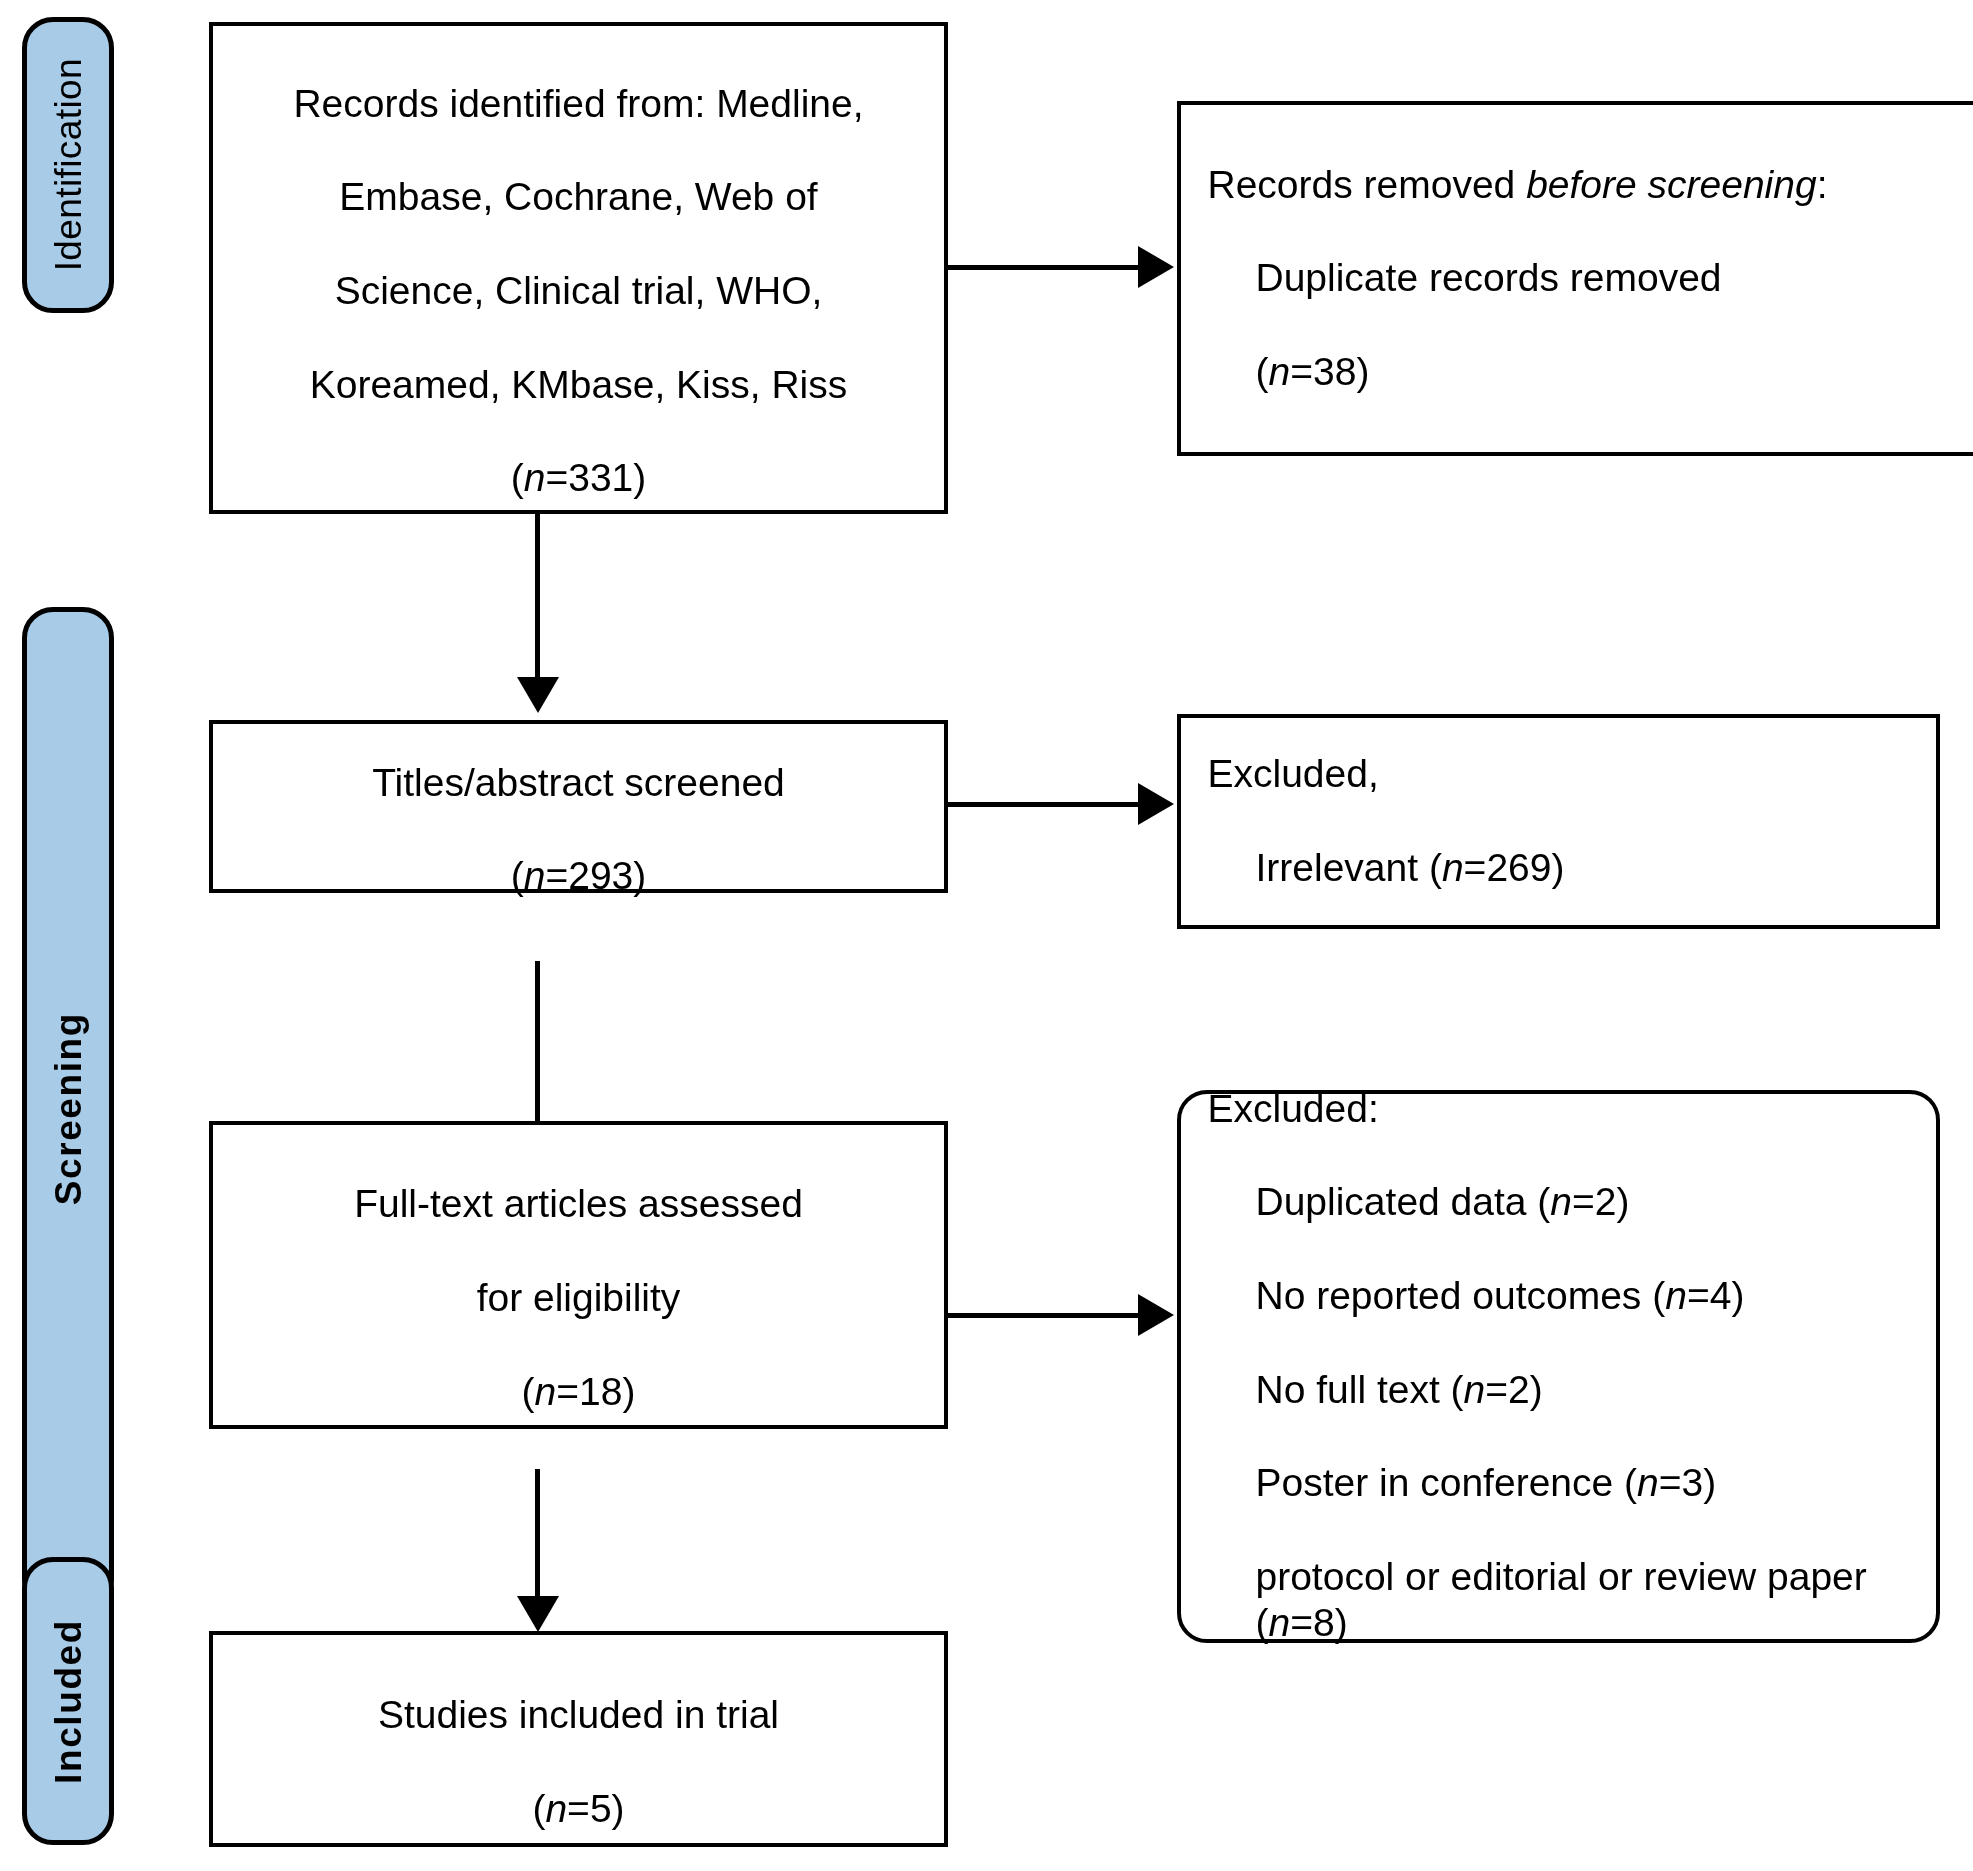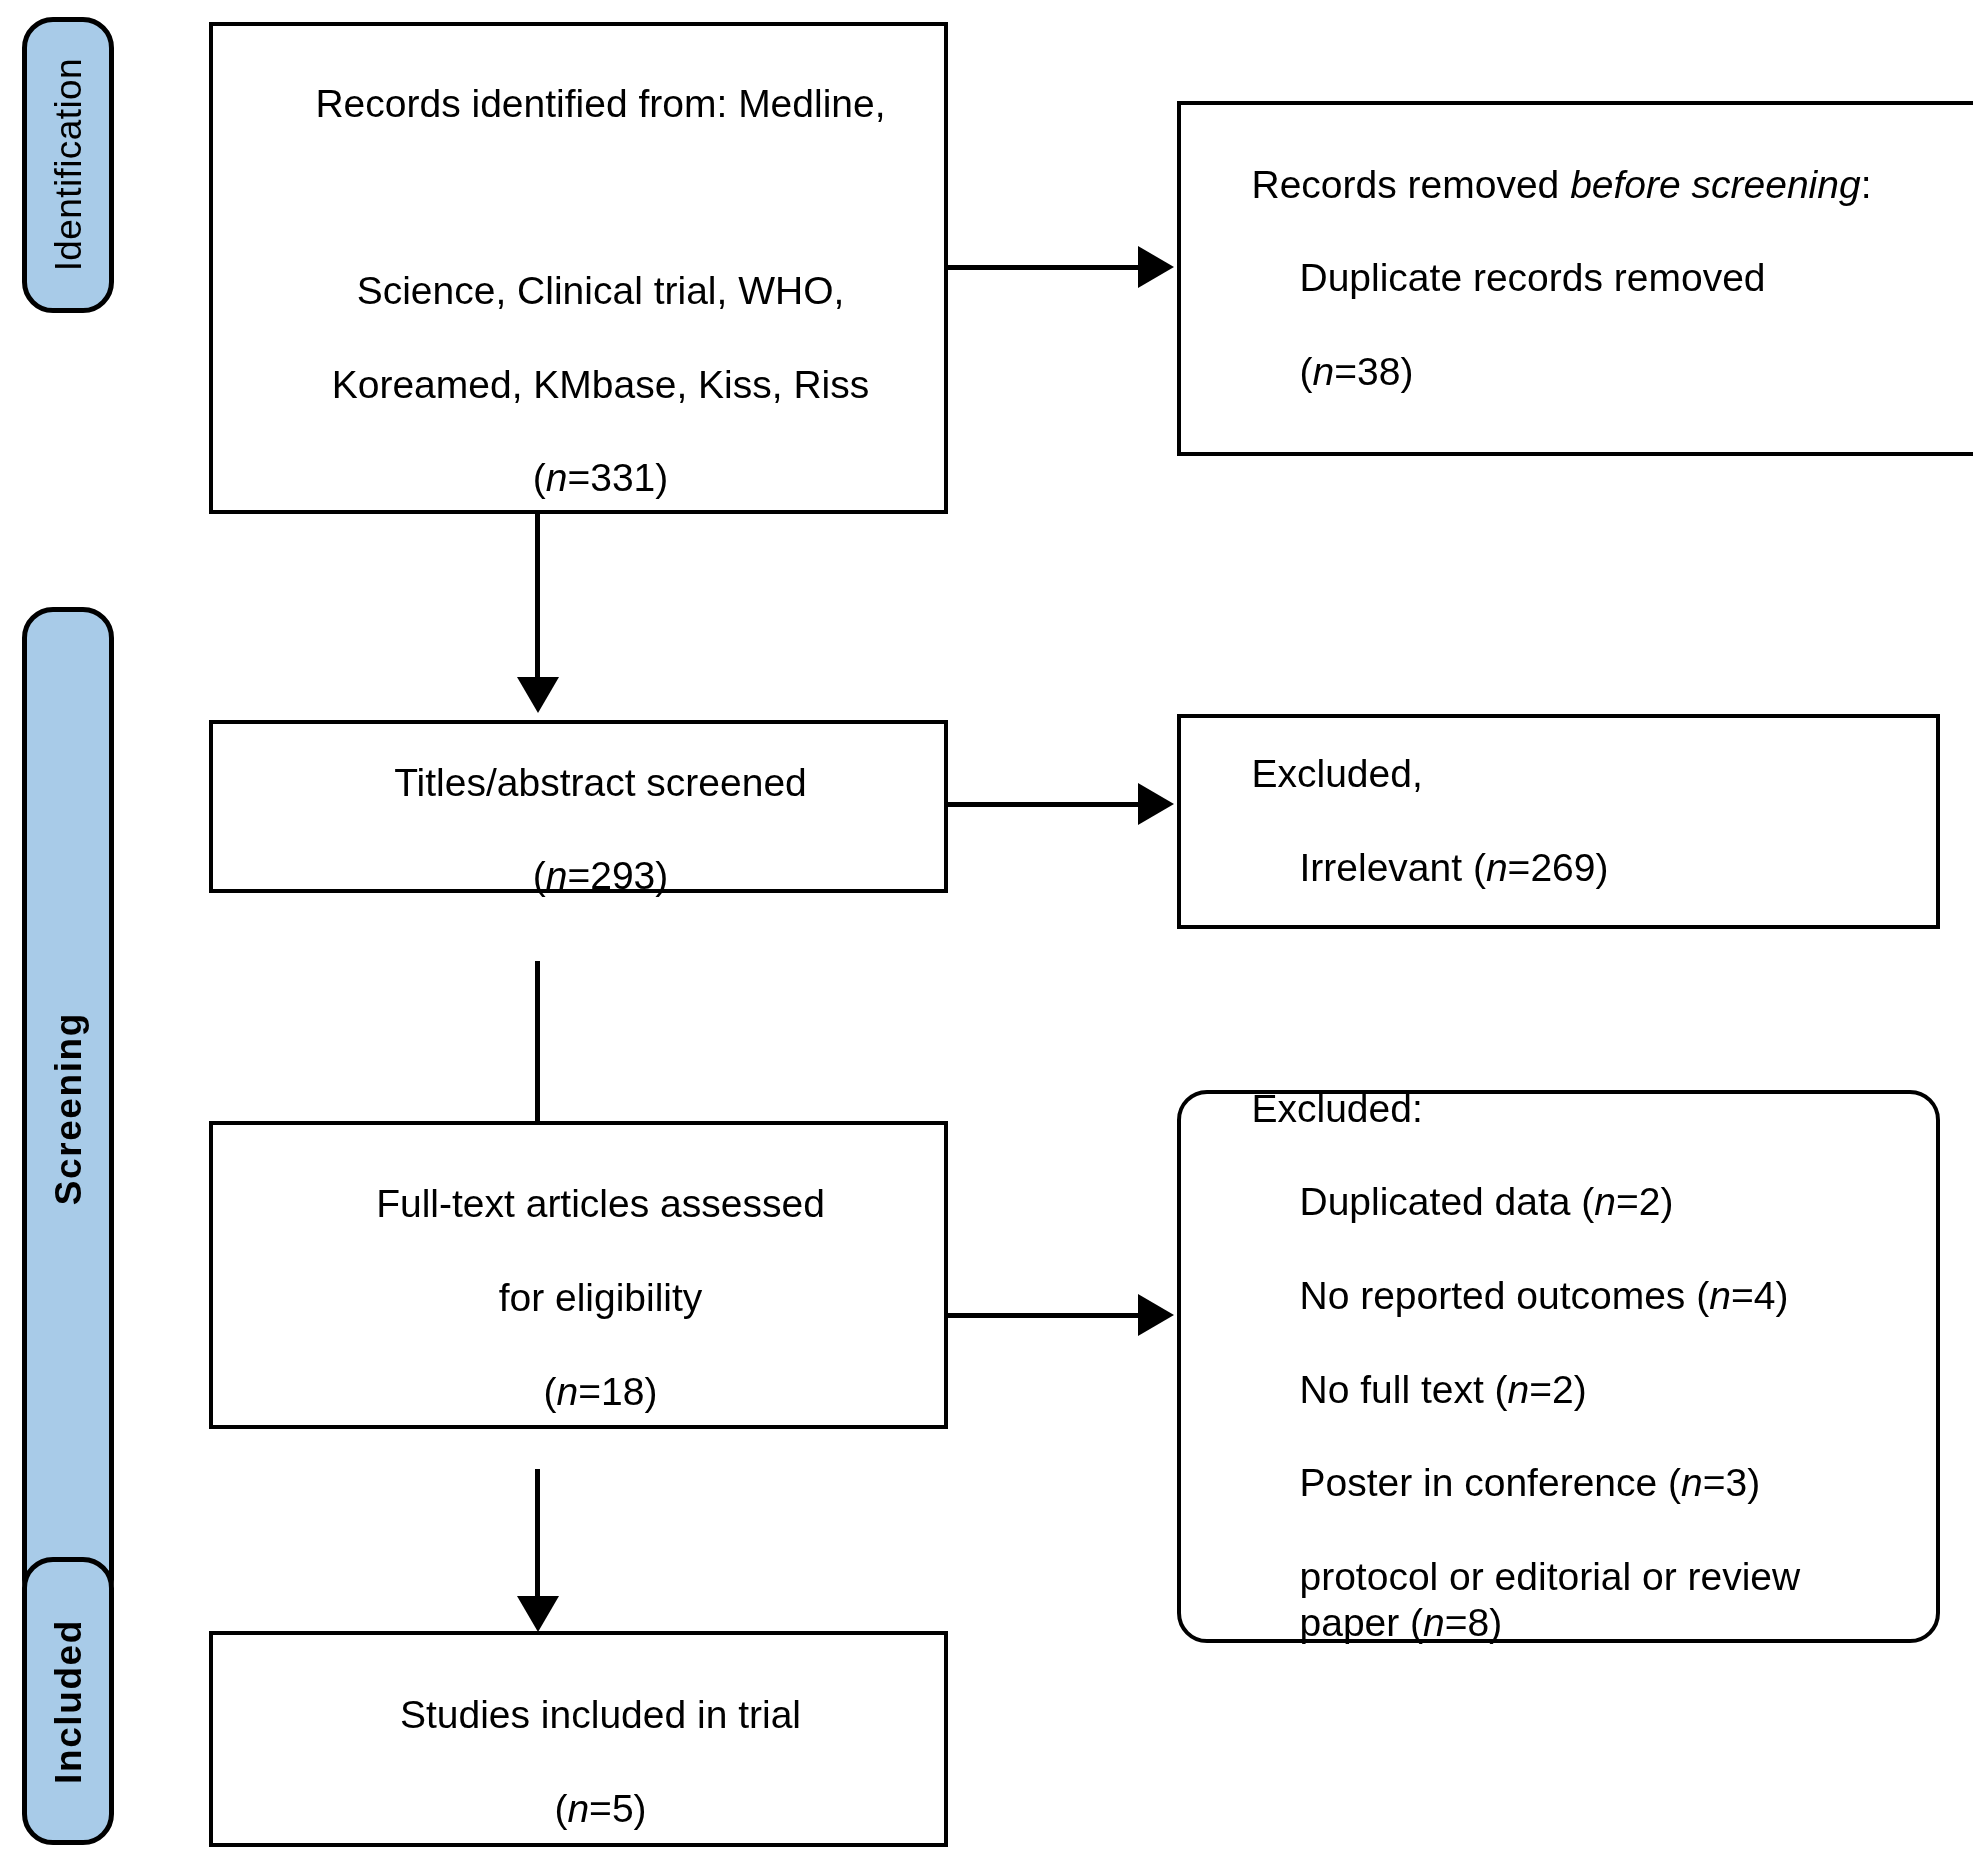--- a/index.html
+++ b/index.html
@@ -40,21 +40,20 @@
   
   .flow-box{
     position:absolute;
     background:#ffffff;
     border:4.7px solid #000000;
     box-sizing:border-box;
     display:flex;
     flex-direction:column;
     justify-content:center;
     color:#000000;
-    padding-left:44px;
   }
   .flow-box .btext{
     font-size:39px;
     line-height:1.20;
     white-space:pre-line;
   }
   .flow-box.centered .btext{text-align:center;padding:0 20px;}
   .flow-box.lefted  .btext{text-align:left;padding:0 26.5px;}
   .flow-box .btext .ital{font-style:italic;}
   .indent1{display:block;padding-left:48px;}
@@ -90,21 +89,21 @@
     <span class="tab-label">Screening</span>
   </div>
 
   <div class="phase-tab bold" style="left:22px;top:1557px;width:92px;height:288px;">
     <span class="tab-label">Included</span>
   </div>
 
   <div class="flow-box centered" style="left:209px;top:22px;width:739px;height:492px;">
     <div class="btext">
       <span>Records identified from: Medline,</span><br>
-      <br>
+      <span>Embase, Cochrane, Web of</span><br>
       <span>Science, Clinical trial, WHO,</span><br>
       <span>Koreamed, KMbase, Kiss, Riss</span><br>
       <span>(<span class="ital">n</span>=<span>331</span>)</span>
     </div>
   </div>
 
   <div class="flow-box lefted" style="left:1177px;top:101px;width:856px;height:355px;">
     <div class="btext">
       <span>Records removed </span><span class="ital">before screening</span><span>:</span><br>
       <span class="indent1">Duplicate records removed</span>

